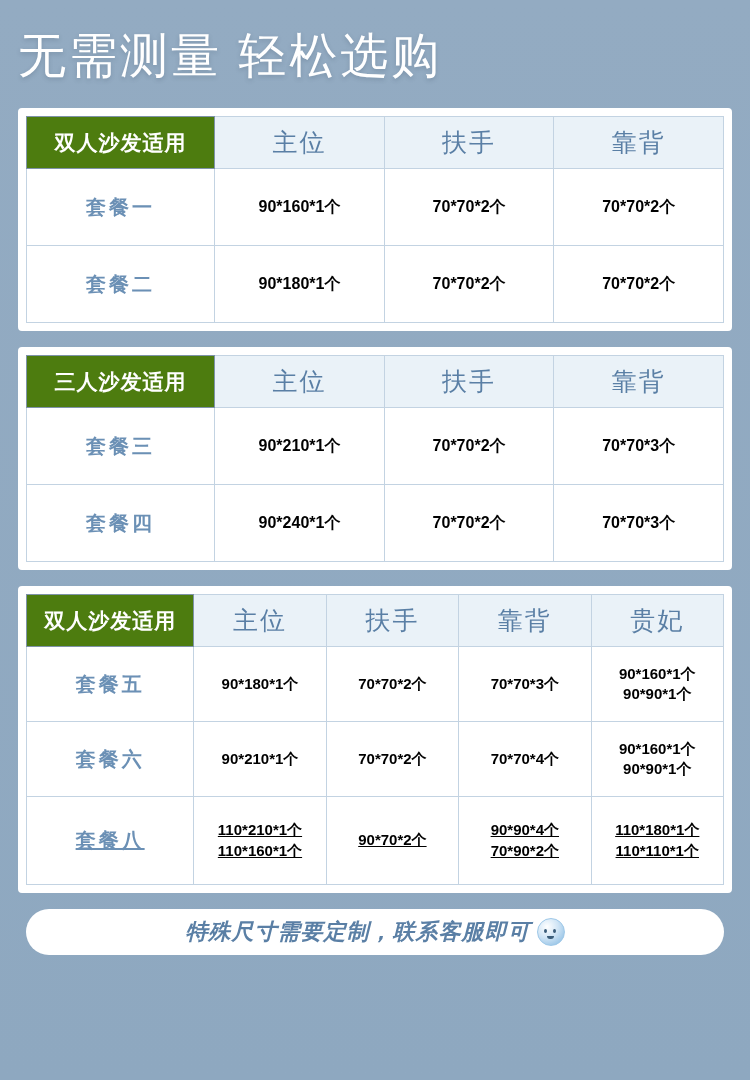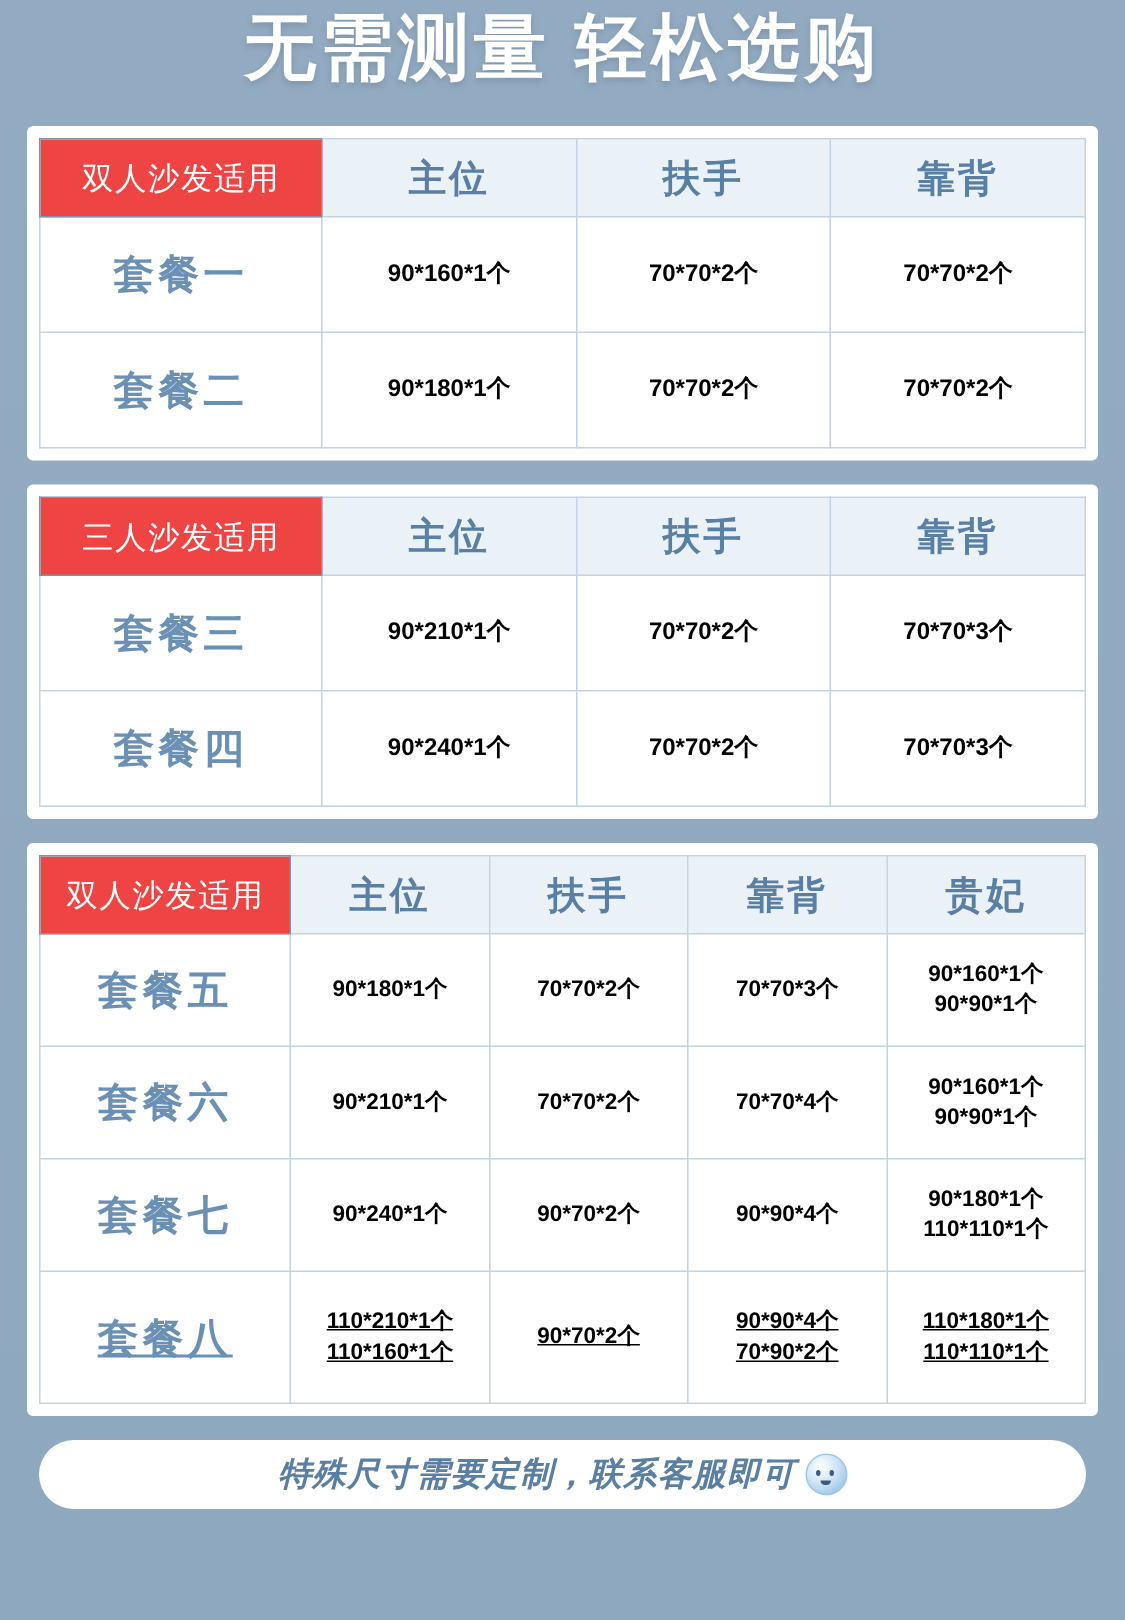--- a/index.html
+++ b/index.html
@@ -17,25 +17,25 @@
     position: relative;
     width: 750px;
     height: 1080px;
     background: linear-gradient(180deg, #93abc2 0%, #8ea8c0 100%);
     box-sizing: border-box;
     padding: 0 18px;
   }
 
   
   .title {
-    text-align: center;
     color: #ffffff;
     font-size: 48px;
-    font-weight: bold;
+    font-weight: normal;
     letter-spacing: 3px;
+    padding-top: 24px;
     padding-bottom: 20px;
     text-shadow: 0 2px 4px rgba(60,80,100,0.25);
   }
 
   
   .block {
     background: #ffffff;
     border: 3px solid #ffffff;
     border-radius: 4px;
     margin-bottom: 16px;
@@ -48,40 +48,40 @@
     table-layout: fixed;
   }
   td, th {
     border: 1px solid #c3d3e2;
     text-align: center;
     vertical-align: middle;
     color: #5a7fa5;
     box-sizing: border-box;
   }
   .hdr-label {
-    background: #ef4444;
+    background: #4d7c0f;
     color: #ffffff;
     font-size: 21px;
-    font-weight: normal;
+    font-weight: bold;
     letter-spacing: 1px;
     height: 52px;
     border: 1px solid #7e93a8;
   }
   .hdr-col {
     background: #eaf2f8;
     color: #5a7fa5;
     font-size: 25px;
-    font-weight: bold;
+    font-weight: normal;
     letter-spacing: 2px;
     height: 52px;
   }
   .row-label {
     background: #ffffff;
     color: #6b90b5;
-    font-size: 27px;
+    font-size: 20px;
     font-weight: bold;
     letter-spacing: 3px;
   }
   .cell {
     background: #ffffff;
     color: #000000;
     font-size: 16px;
     font-weight: bold;
     line-height: 1.35;
     padding: 4px 2px;
@@ -215,27 +215,20 @@
         <td class="cell small">70*70*3个</td>
         <td class="cell small">90*160*1个<br>90*90*1个</td>
       </tr>
       <tr>
         <td class="row-label">套餐六</td>
         <td class="cell small">90*210*1个</td>
         <td class="cell small">70*70*2个</td>
         <td class="cell small">70*70*4个</td>
         <td class="cell small">90*160*1个<br>90*90*1个</td>
       </tr>
-      <tr>
-        <td class="row-label">套餐七</td>
-        <td class="cell small">90*240*1个</td>
-        <td class="cell small">90*70*2个</td>
-        <td class="cell small">90*90*4个</td>
-        <td class="cell small">90*180*1个<br>110*110*1个</td>
-      </tr>
       <tr class="tall">
         <td class="row-label">套餐八</td>
         <td class="cell small">110*210*1个<br>110*160*1个</td>
         <td class="cell small">90*70*2个</td>
         <td class="cell small">90*90*4个<br>70*90*2个</td>
         <td class="cell small">110*180*1个<br>110*110*1个</td>
       </tr>
     </tbody>
       </table>
   </div>

